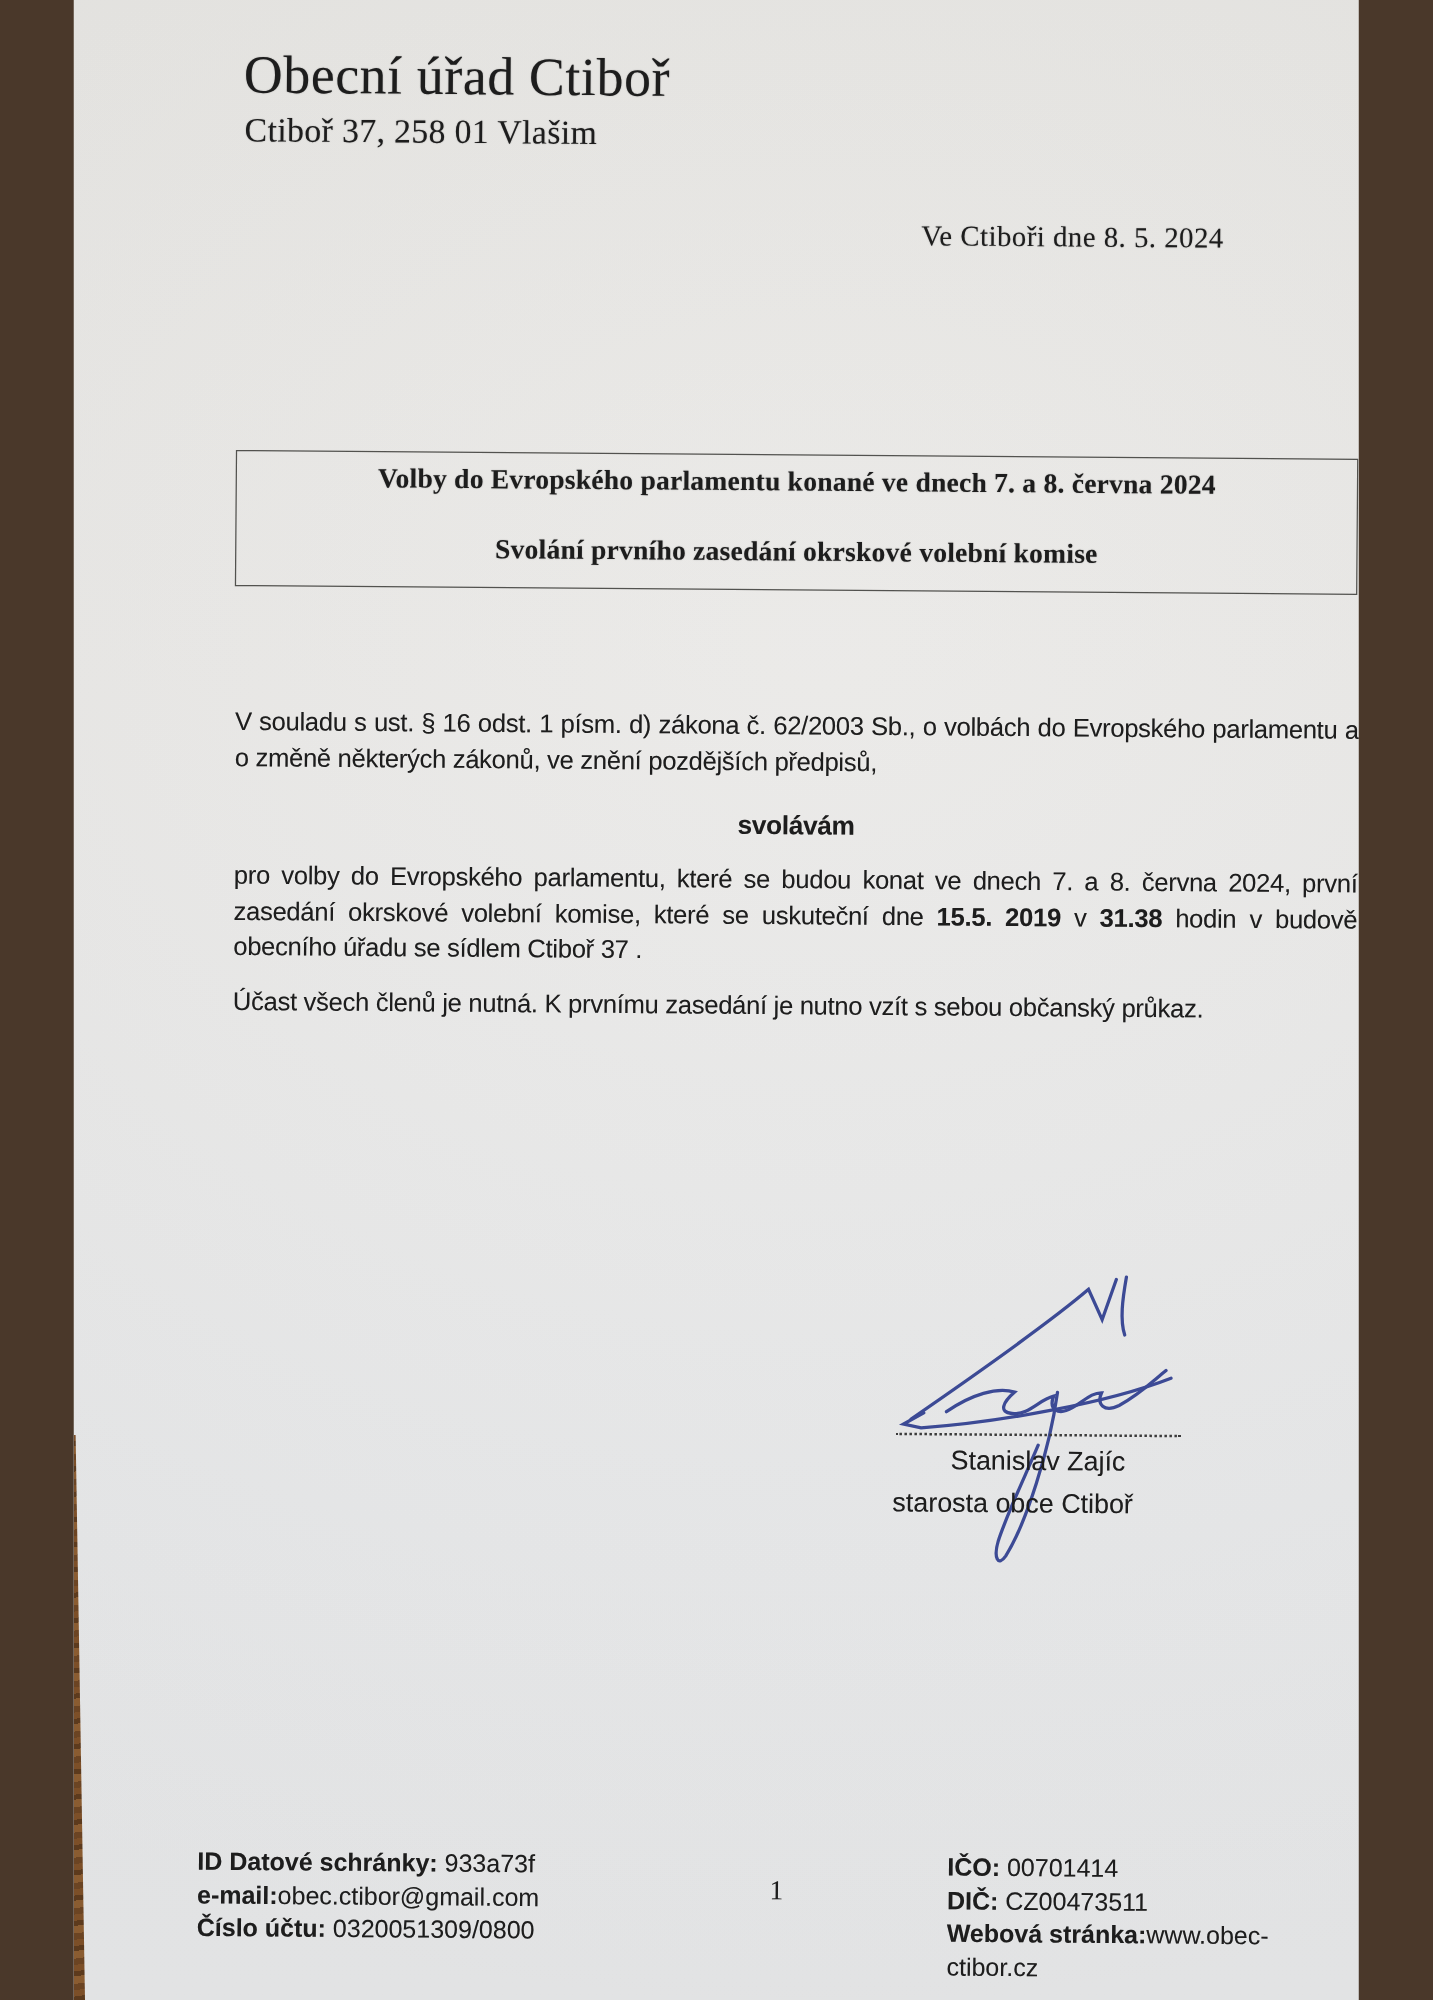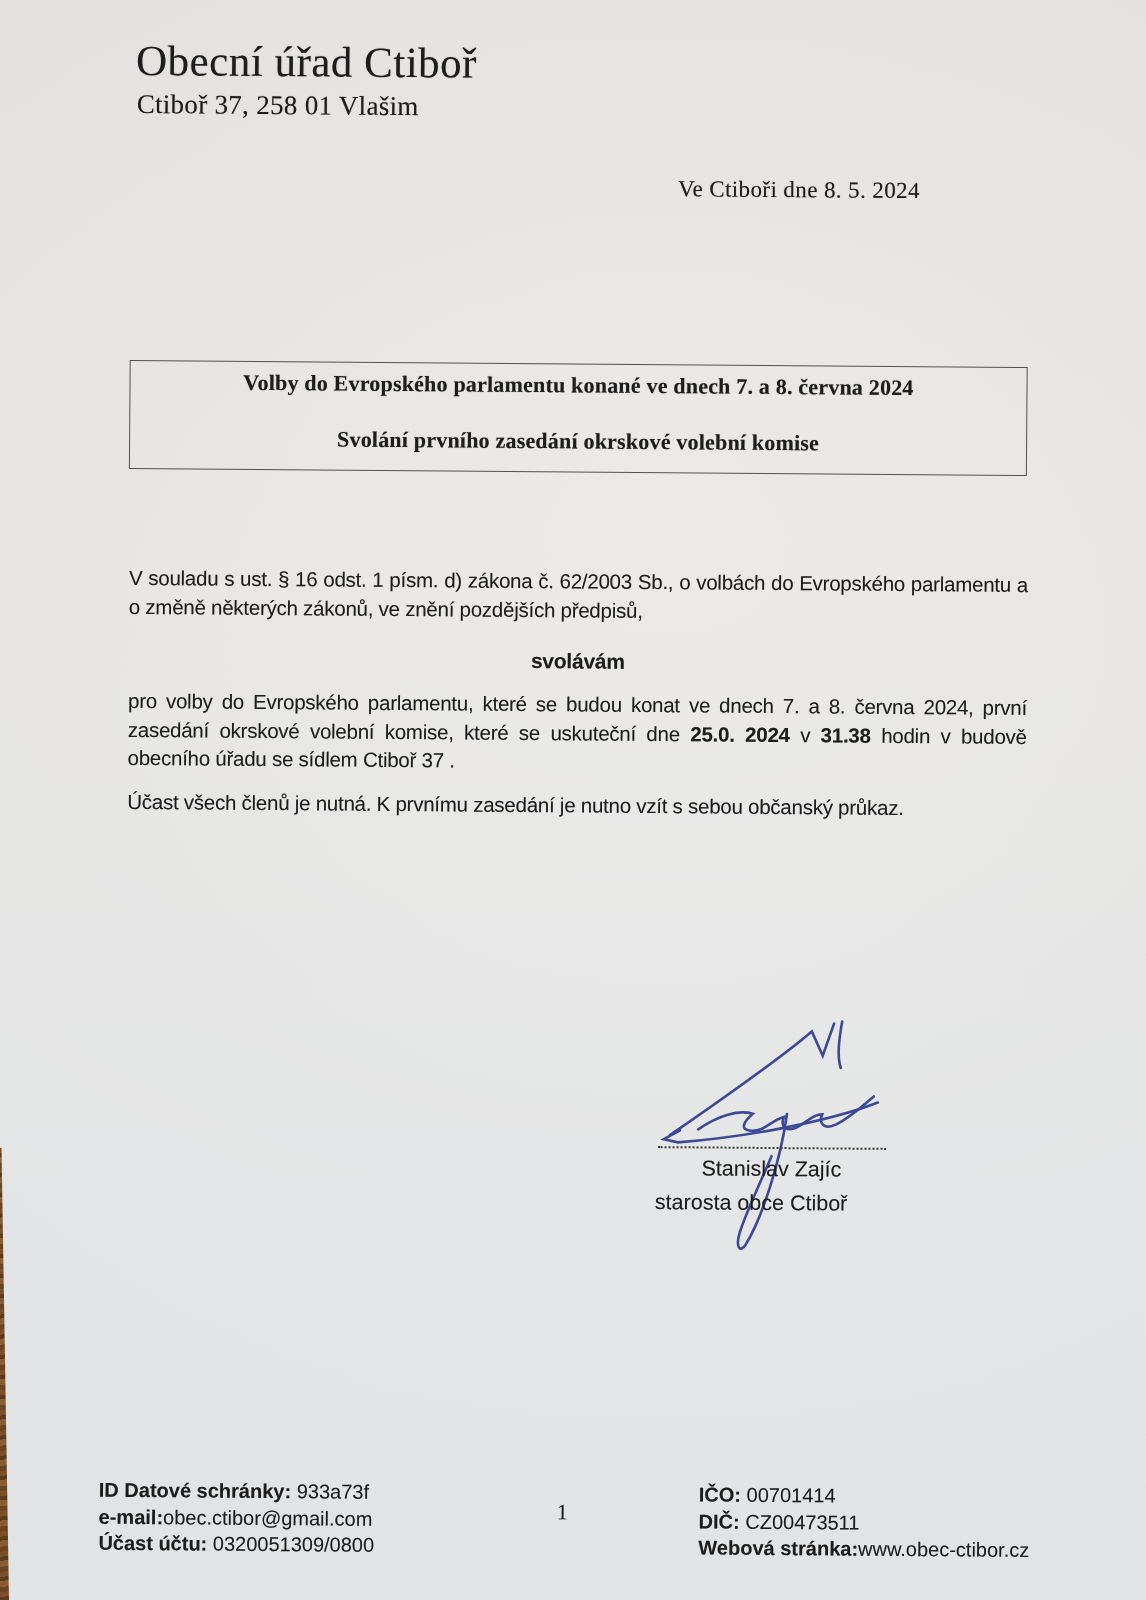--- a/index.html
+++ b/index.html
@@ -1,18 +1,18 @@
 <!DOCTYPE html>
 <html lang="cs"><head>
 <meta charset="utf-8">
 <title>Obecní úřad Ctiboř — Svolání prvního zasedání okrskové volební komise</title>
 <style>
   html,body{margin:0;padding:0;background:#4a382a;}
   .photo{
-    position:relative;width:1146px;height:1600px;overflow:hidden;margin:0 auto;
+    position:relative;width:1028px;height:1600px;overflow:hidden;margin:0 auto;
     background:
       radial-gradient(ellipse 1400px 1100px at 58% 32%, rgba(255,255,255,.10), rgba(0,0,0,.035)),
       linear-gradient(180deg,#e7e6e3 0%,#e9e8e6 35%,#e9eaeb 75%,#eaebec 100%);
     font-family:"Liberation Sans",sans-serif;color:#1d1d1d;
   }
   .scan{position:absolute;inset:0;transform:rotate(0.45deg);transform-origin:140px 70px;}
   .abs{position:absolute;}
   .serif{font-family:"Liberation Serif","DejaVu Serif",serif;}
   .soft{text-shadow:0 0 1px rgba(25,25,25,.40);}
   .softer{text-shadow:0 0 .5px rgba(25,25,25,.30);}
@@ -65,39 +65,39 @@
 
     <div class="abs subject-box serif">
       <div class="subject-line1 soft">Volby do Evropského parlamentu konané ve dnech 7. a 8. června 2024</div>
       <div class="subject-line2 soft">Svolání prvního zasedání okrskové volební komise</div>
     </div>
 
     <div class="abs bodycol just p-legal softer">V souladu s ust. § 16 odst. 1 písm. d)  zákona  č. 62/2003 Sb., o volbách do Evropského parlamentu a o změně některých zákonů, ve znění pozdějších předpisů,</div>
 
     <div class="abs bodycol emphasis softer">svolávám</div>
 
-    <div class="abs bodycol just p-convocation softer"><span>pro volby do Evropského parlamentu, které se budou konat ve dnech 7. a 8. června 2024, první zasedání okrskové volební komise, které se uskuteční  dne </span><b class="inkbold">25.0. 2024</b><span>  v </span><b class="inkbold">31.38</b><span> hodin v budově  obecního úřadu se sídlem Ctiboř 37 .</span></div>
+    <div class="abs bodycol just p-convocation softer"><span>pro volby do Evropského parlamentu, které se budou konat ve dnech 7. a 8. června 2024, první zasedání okrskové volební komise, které se uskuteční  dne </span><b class="inkbold">15.5. 2019</b><span>  v </span><b class="inkbold">31.38</b><span> hodin v budově  obecního úřadu se sídlem Ctiboř 37 .</span></div>
 
     <div class="abs bodycol p-attendance softer">Účast všech členů je nutná. K prvnímu zasedání je nutno vzít s sebou občanský průkaz.</div>
 
     <svg class="abs sig-svg" viewBox="0 0 250 250" fill="none" stroke="#2e3d8f" stroke-width="2.6" stroke-linecap="round" opacity="0.92">
       <path d="M30 126 C 70 98, 140 48, 170 22 L 181 46 L 192 14"></path>
       <path d="M200 12 C 197 30, 195 46, 199 58"></path>
       <path d="M58 120 C 78 106, 98 100, 112 104 C 103 112, 99 120, 110 121 C 124 122, 131 110, 143 107 C 139 117, 146 123, 158 116 C 168 110, 173 104, 181 104 C 177 113, 183 120, 195 114 C 210 106, 220 96, 232 86"></path>
       <path d="M236 92 C 186 112, 100 128, 38 133 L 24 130 L 40 121"></path>
       <path d="M146 104 C 140 150, 122 208, 106 234 C 100 243, 96 236, 100 222 C 107 200, 122 168, 131 146"></path>
     </svg>
     <div class="abs sig-dots"></div>
     <div class="abs sig-name softer">Stanislav Zajíc</div>
     <div class="abs sig-role softer">starosta obce Ctiboř</div>
 
     <div class="abs footer-left softer">
       <div><b>ID Datové schránky:</b><span> 933a73f</span></div>
       <div><b>e-mail:</b><span>obec.ctibor@gmail.com</span></div>
-      <div><b>Účast účtu:</b><span> 0320051309/0800</span></div>
+      <div><b>Číslo účtu:</b><span> 0320051309/0800</span></div>
     </div>
 
     <div class="abs serif softer page-number">1</div>
 
     <div class="abs footer-right softer">
       <div><b>IČO:</b><span> 00701414</span></div>
       <div><b>DIČ:</b><span> CZ00473511</span></div>
       <div><b>Webová stránka:</b><span>www.obec-ctibor.cz</span></div>
     </div>
 

